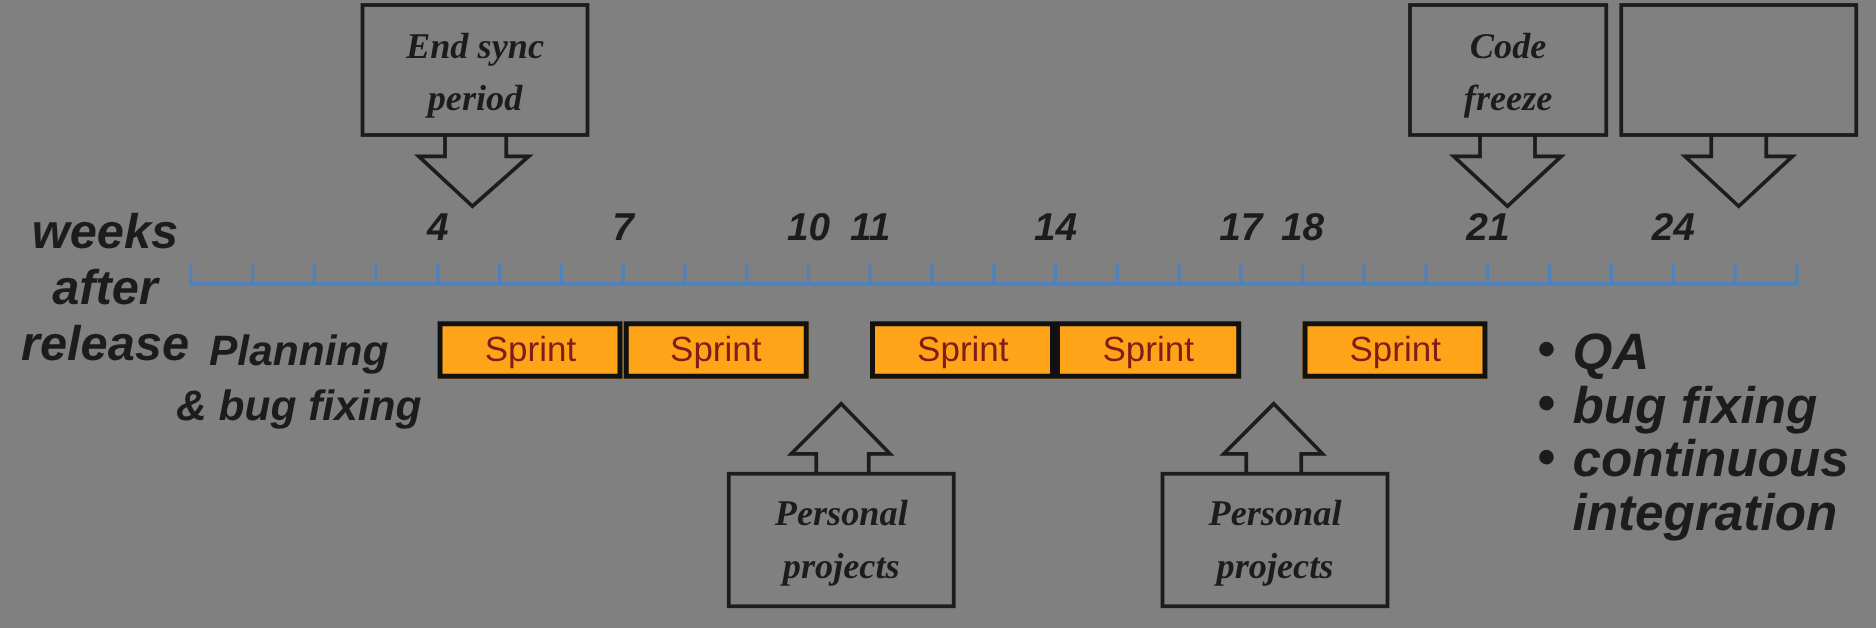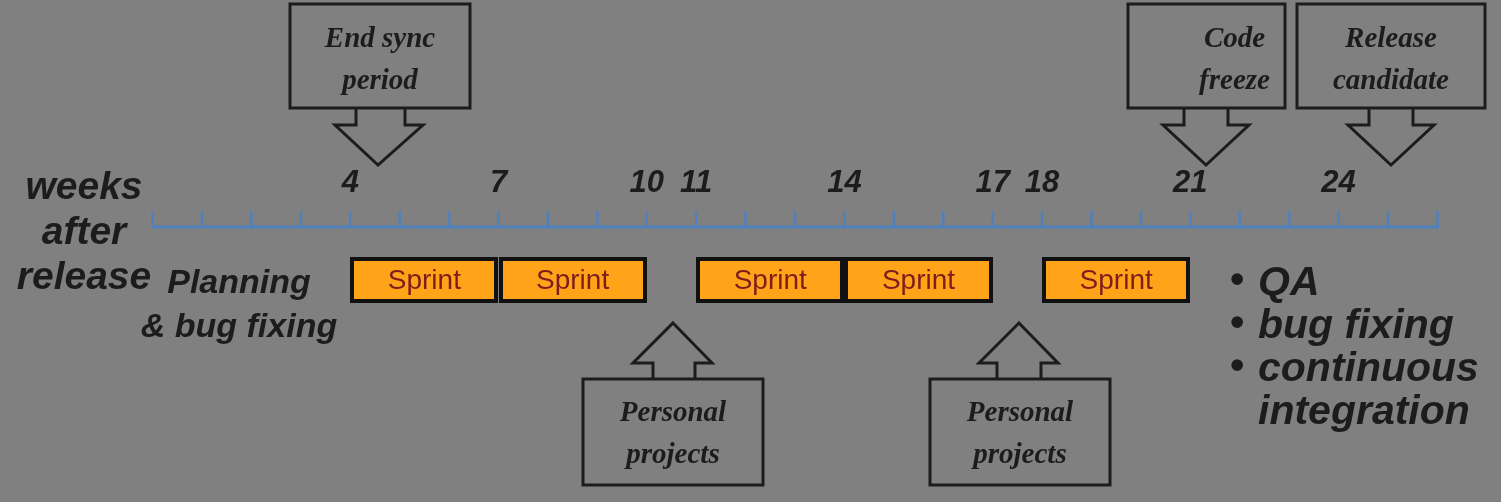--- a/index.html
+++ b/index.html
@@ -22,21 +22,21 @@
     text-align:center;white-space:pre-line;
   }
   .axis-label{left:8px;top:163px;width:152px;font-size:39px;line-height:45px;}
   .week-label{
     position:absolute;top:162px;width:80px;text-align:center;
     color:var(--ink);font-style:italic;font-weight:bold;font-size:31px;line-height:40px;
   }
   .planning-label{left:118px;top:259px;width:242px;font-size:34px;line-height:44px;}
   .callout-text{font-size:29px;line-height:42px;font-family:Liberation Serif, serif;}
   .co-endsync{left:290px;top:16px;width:180px;}
-  .co-codefreeze{left:1128px;top:16px;width:157px;padding-left:28px;}
+  .co-codefreeze{left:1128px;top:16px;width:157px;}
   .co-release{left:1297px;top:16px;width:188px;}
   .co-personal1{left:583px;top:390px;width:180px;}
   .co-personal2{left:930px;top:390px;width:180px;}
   .sprint-box{
     position:absolute;top:257px;height:46px;box-sizing:border-box;
     background:var(--orange);border:4px solid #111;
     display:flex;align-items:center;justify-content:center;
   }
   .sprint-box span{
     color:#7f1d1d;font-size:28px;font-style:normal;font-weight:normal;
@@ -161,22 +161,20 @@
         <span>Sprint</span>
       </div>
     </div>
 
   <div class="txt callout-text co-endsync"><span>End sync</span>
 <span>period</span></div>
 
   <div class="txt callout-text co-codefreeze"><span>Code</span>
 <span>freeze</span></div>
 
-  <div class="txt callout-text co-release"><span>Release</span>
-<span>candidate</span></div>
 
   <div class="txt callout-text co-personal1"><span>Personal</span>
 <span>projects</span></div>
 
   <div class="txt callout-text co-personal2"><span>Personal</span>
 <span>projects</span></div>
 
   <ul class="qa-list">
     <li>QA</li>
     <li>bug fixing</li>

